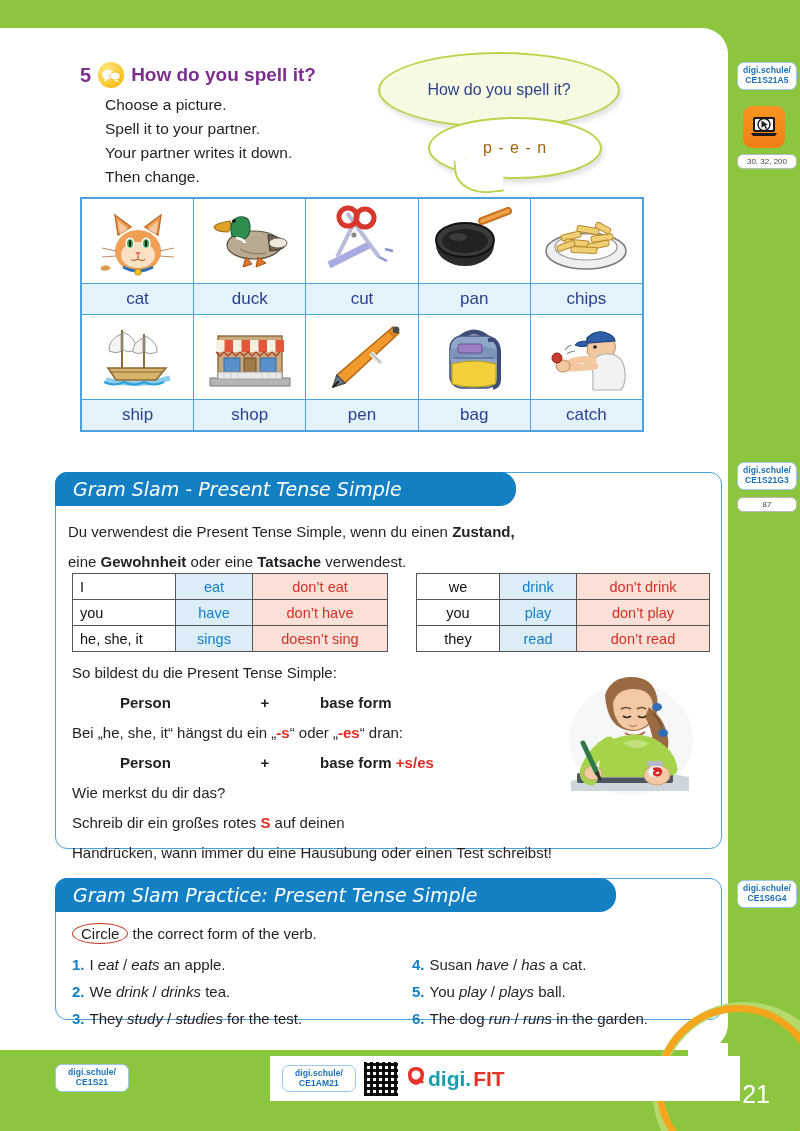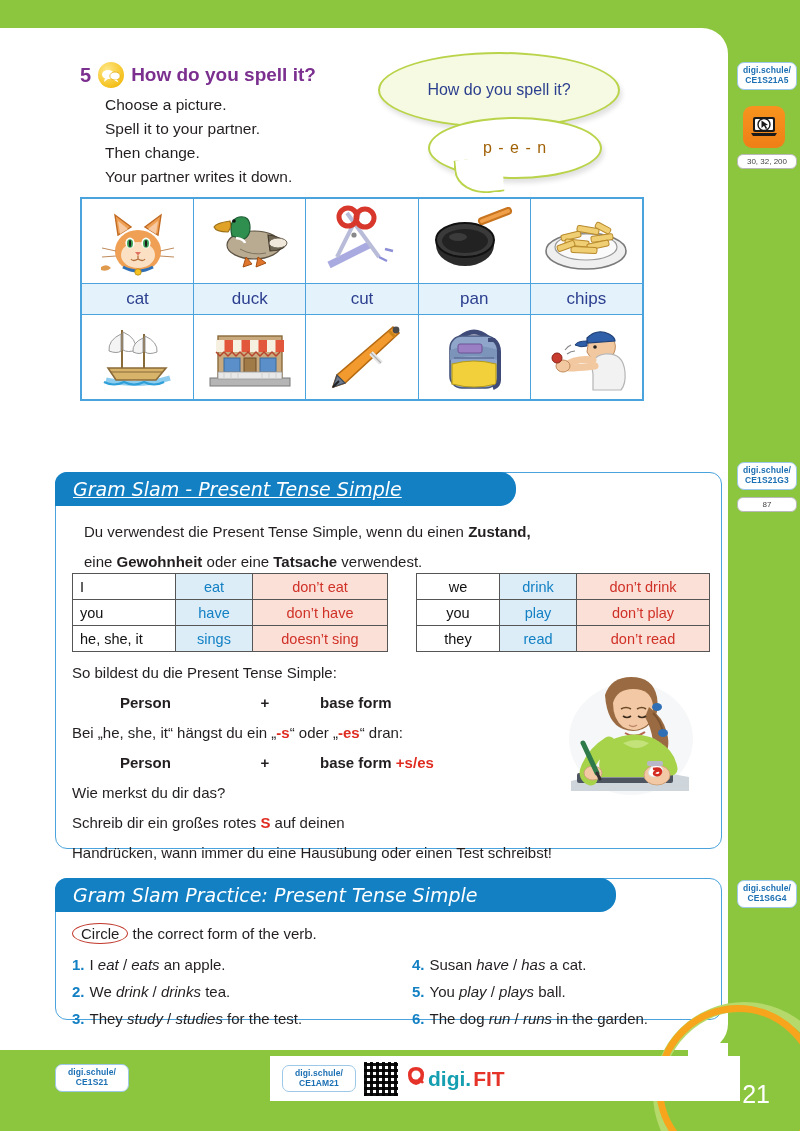--- a/index.html
+++ b/index.html
@@ -88,25 +88,25 @@
   .gs-box{
     position:absolute;border:1.5px solid #4aa3dc;border-radius:12px;background:#fff;
   }
   .gs-head{
     position:absolute;left:-1px;top:-1px;height:34px;background:#1380c4;
     border-radius:12px 16px 16px 0;color:#fff;font-size:19px;
     display:flex;align-items:center;padding:0 18px;white-space:nowrap;
     font-family:"DejaVu Sans", sans-serif;font-style:italic;
   }
   #gs1{left:55px;top:472px;width:665px;height:375px;}
-  #gs1-head{width:425px;text-decoration:underline;}
+  #gs1-head{width:425px;}
   #gs2{left:55px;top:878px;width:665px;height:140px;}
   #gs2-head{width:525px;}
 
-  #gs1-intro{position:absolute;left:28px;top:44px;font-size:15px;color:#231f20;line-height:30px;width:630px;}
+  #gs1-intro{position:absolute;left:12px;top:44px;font-size:15px;color:#231f20;line-height:30px;width:630px;}
   #gs1-intro b{font-weight:bold;}
 
   
   .conj{position:absolute;border-collapse:collapse;font-size:14.5px;}
   .conj td{border:1px solid #555;height:23px;padding:1px 7px;}
   .c-pron{background:#fff;color:#111;}
   .c-pos{background:#dcedf8;color:#1380c4;text-align:center;}
   .c-neg{background:#fbe0d8;color:#d03127;text-align:center;}
   #conj-left{left:16px;top:100px;}
   #conj-left .c-pron{width:88px;}
@@ -181,22 +181,22 @@
         <ellipse cx="14" cy="8" rx="5.2" ry="4" fill="#fff" stroke="#e0a900" stroke-width=".7"></ellipse>
         <path d="M16 11.4 L17.5 14.5 L13 12 Z" fill="#fff"></path>
       </svg>
     </span>
     <span id="task-title">How do you spell it?</span>
   </div>
 
   <div id="task-lines">
     <div>Choose a picture.</div>
     <div>Spell it to your partner.</div>
+    <div>Your partner writes it down.</div>
     <div>Then change.</div>
-    <div>Your partner writes it down.</div>
   </div>
 
   <div id="bubble-tail1"></div>
   <div id="bubble-big">
     <span>How do you spell it?</span>
   </div>
   <div id="bubble-small">
     <span>p - e - n</span>
   </div>
   <div id="bubble-tail2"></div>
@@ -350,20 +350,27 @@
             <path d="M44 19 q-10 0 -12 4 q6 3 12 1 Z" fill="#2f5fa8" stroke="#1e3f74" stroke-width="1"></path>
             <circle cx="52" cy="25" r="1.8" fill="#222"></circle>
             <path d="M50 52 q-4 -18 12 -20 q18 -2 20 18 q1 12 -4 18 l-28 0 Z" fill="#f2f2f2" stroke="#b5b5b5" stroke-width="1.2"></path>
             <path d="M50 38 q-18 -2 -28 6" stroke="#f2c8a0" stroke-width="7" fill="none" stroke-linecap="round"></path>
             <path d="M52 44 q-18 2 -26 2" stroke="#f2c8a0" stroke-width="7" fill="none" stroke-linecap="round"></path>
             <ellipse cx="20" cy="44" rx="7" ry="6" fill="#f2c8a0" stroke="#c08a5a" stroke-width="1"></ellipse>
             <circle cx="14" cy="36" r="5" fill="#c73c2e" stroke="#8a2419" stroke-width="1"></circle>
             <path d="M22 28 q3 -4 6 -5 M24 32 q4 -3 8 -3" stroke="#888" stroke-width="1.2" fill="none"></path>
           </svg>
         </td>
+      </tr>
+      <tr>
+        <td class="word-cell">ship</td>
+        <td class="word-cell">shop</td>
+        <td class="word-cell">pen</td>
+        <td class="word-cell">bag</td>
+        <td class="word-cell">catch</td>
       </tr>
     </tbody>
       </table>
   </div>
 
   <div class="gs-box" id="gs1">
     <div class="gs-head" id="gs1-head">Gram Slam - Present Tense Simple</div>
 
     <div id="gs1-intro">
       <div>

